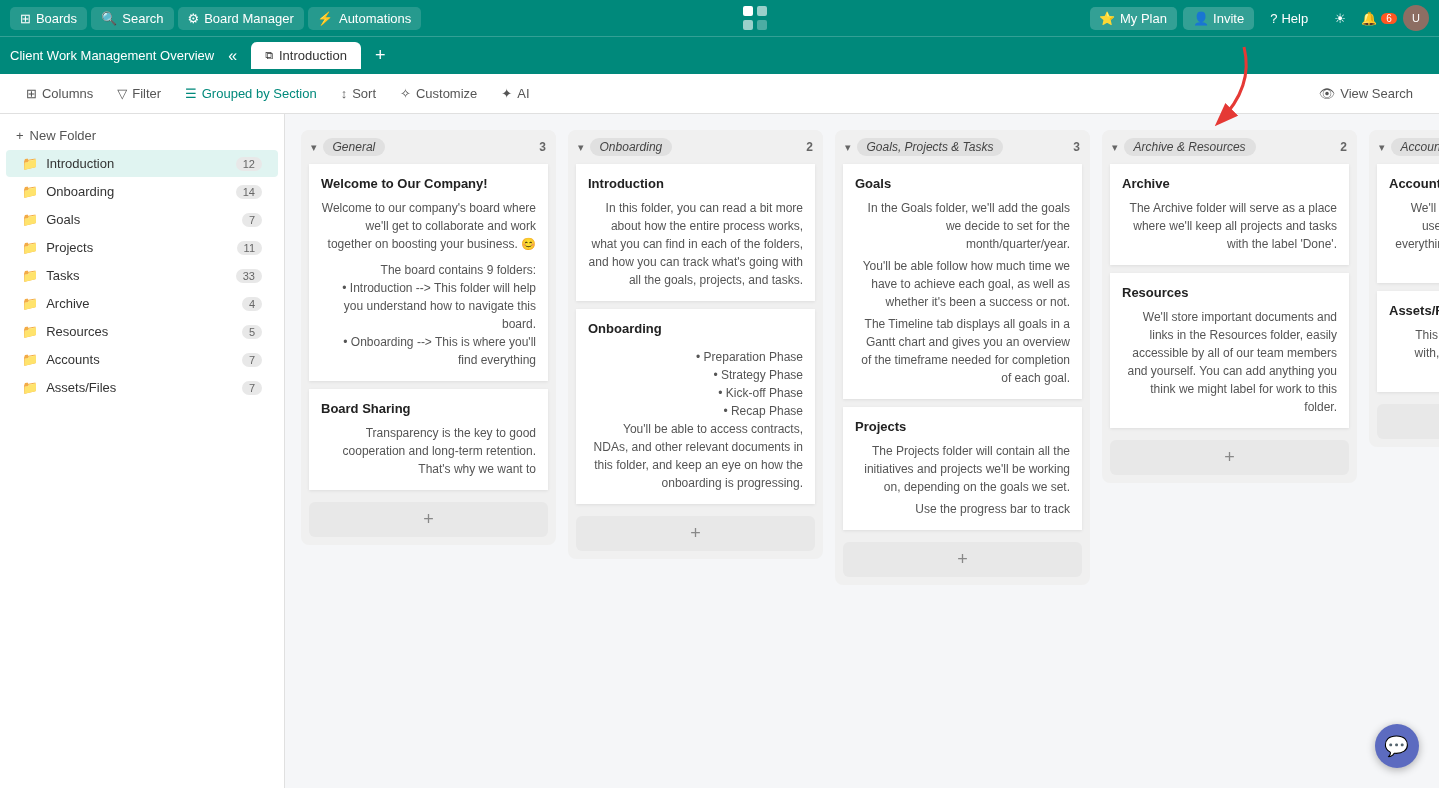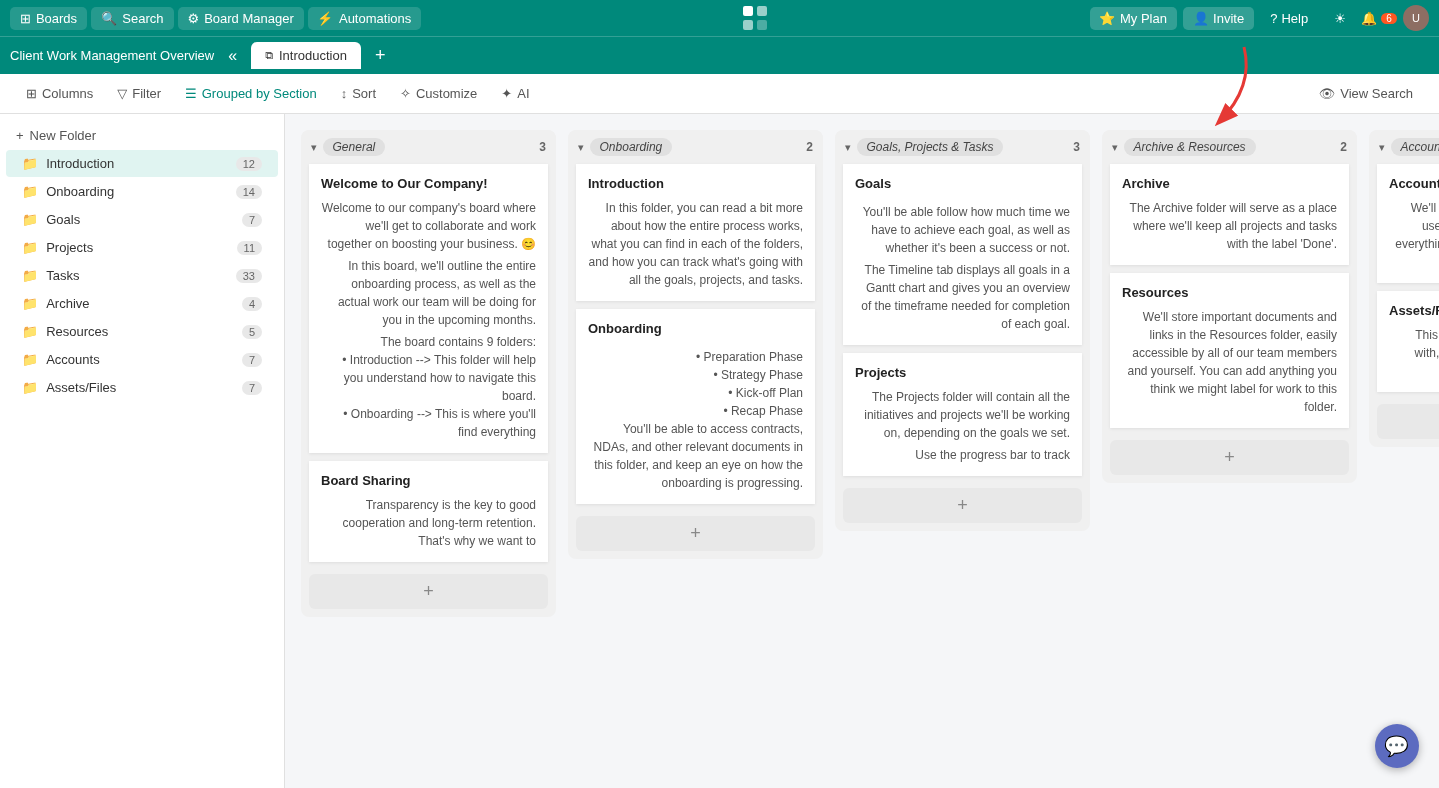--- a/index.html
+++ b/index.html
@@ -381,21 +381,20 @@
       <span class="col-tag">General</span>
       <span class="col-count">3</span>
     </div>
     <div class="column-cards">
 
       <div class="card">
         <div class="card-title">Welcome to Our Company!</div>
         <div class="card-body">
                 <div>Welcome to our company's board where we'll get to collaborate and work together on boosting your business. 😊</div>
                 <div style="height:4px"></div>
-                <div>In this board, we'll outline the entire onboarding process, as well as the actual work our team will be doing for you in the upcoming months.</div>
                 <div style="height:4px"></div>
                 <div>The board contains 9 folders:</div>
                 <div style="padding-left:8px">• Introduction --&gt; This folder will help you understand how to navigate this board.</div>
                 <div style="padding-left:8px">• Onboarding --&gt; This is where you'll find everything</div>
               </div>
       </div>
 
       <div class="card">
         <div class="card-title">Board Sharing</div>
         <div class="card-body">
@@ -420,40 +419,41 @@
                 <div>In this folder, you can read a bit more about how the entire process works, what you can find in each of the folders, and how you can track what's going with all the goals, projects, and tasks.</div>
               </div>
       </div>
 
       <div class="card">
         <div class="card-title">Onboarding</div>
         <div class="card-body">
                 <div style="height:4px"></div>
                 <div style="padding-left:8px">• Preparation Phase</div>
                 <div style="padding-left:8px">• Strategy Phase</div>
-                <div style="padding-left:8px">• Kick-off Plan</div>
+                <div style="padding-left:8px">• Kick-off Phase</div>
                 <div style="padding-left:8px">• Recap Phase</div>
                 <div>You'll be able to access contracts, NDAs, and other relevant documents in this folder, and keep an eye on how the onboarding is progressing.</div>
               </div>
       </div>
 
     </div>
     <button class="add-card-btn">+</button>
   </div>
         <div class="column">
     <div class="column-header">
       <span class="col-chevron">▾</span>
       <span class="col-tag">Goals, Projects &amp; Tasks</span>
       <span class="col-count">3</span>
     </div>
     <div class="column-cards">
 
       <div class="card">
         <div class="card-title">Goals</div>
         <div class="card-body">
+                <div>In the Goals folder, we'll add the goals we decide to set for the month/quarter/year.</div>
                 <div style="height:4px"></div>
                 <div>You'll be able follow how much time we have to achieve each goal, as well as whether it's been a success or not.</div>
                 <div style="height:4px"></div>
                 <div>The Timeline tab displays all goals in a Gantt chart and gives you an overview of the timeframe needed for completion of each goal.</div>
               </div>
       </div>
 
       <div class="card">
         <div class="card-title">Projects</div>
         <div class="card-body">

